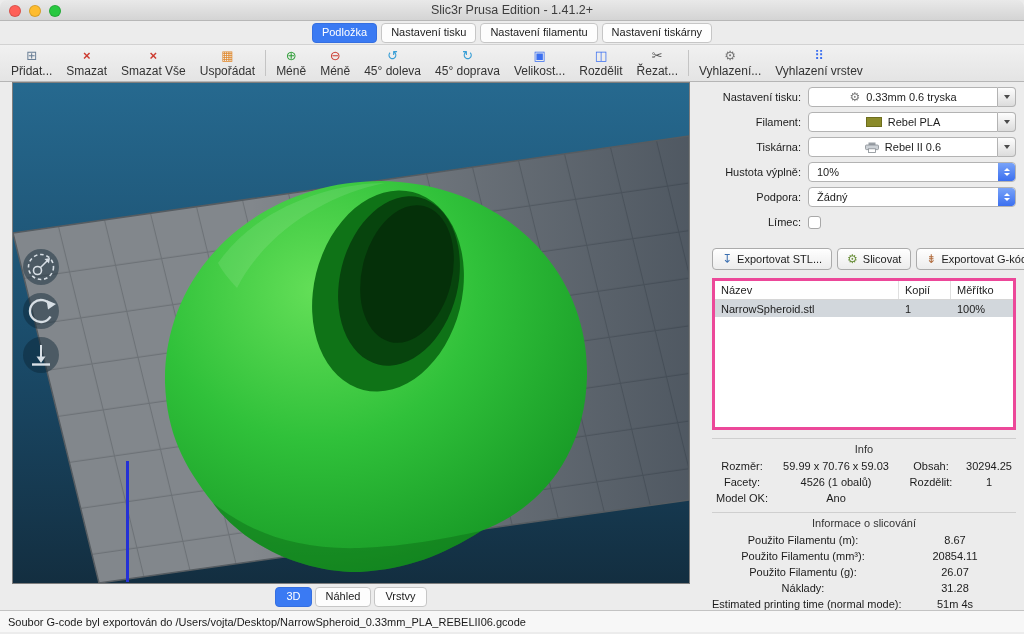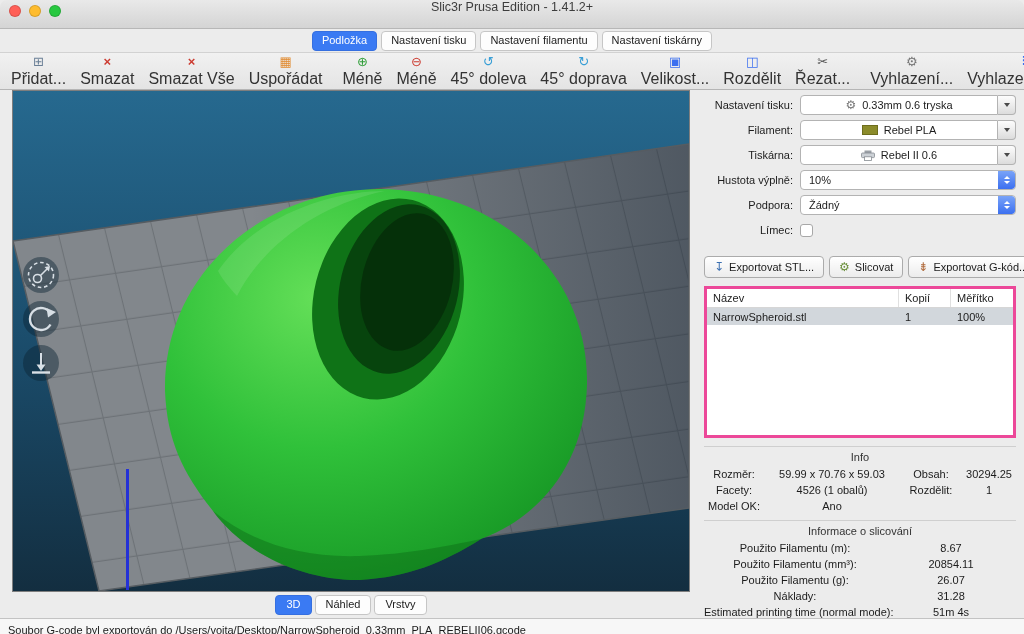--- a/index.html
+++ b/index.html
@@ -1,52 +1,52 @@
 <!DOCTYPE html>
 <html><head>
 <meta charset="utf-8">
 <style>
   * { box-sizing: border-box; margin: 0; padding: 0; }
   html,body { width:1024px; height:634px; overflow:hidden;
     font-family:"Liberation Sans","DejaVu Sans",sans-serif; background:#ececec; color:#1c1c1c; }
 
   
-  .titlebar { height:29px; background:linear-gradient(#e9e9e9,#d4d4d4); border-bottom:1px solid #b7b7b7;
-    display:flex; position:relative; border-radius:7px 7px 0 0; }
+  .titlebar { height:21px; background:linear-gradient(#e9e9e9,#d4d4d4); border-bottom:1px solid #b7b7b7;
+    display:flex; align-items:center; position:relative; border-radius:7px 7px 0 0; }
   .traffic { position:absolute; left:9px; top:5px; display:flex; gap:8px; }
   .light { width:12px; height:12px; border-radius:50%; border:1px solid rgba(0,0,0,.15); }
   .l-close{ background:#ff5f57; } .l-min{ background:#febc2e; } .l-zoom{ background:#28c840; }
   .wtitle { flex:1; text-align:center; font-size:12.5px; color:#3d3d3d; }
 
   
   .tabrow { height:23px; display:flex; justify-content:center; align-items:center; gap:4px; background:#ececec; }
   .mtab { font-size:11px; line-height:11px; padding:3px 9px 4px; border-radius:4px; background:#fdfdfd;
     border:1px solid #c6c6c6; color:#222; }
   .mtab.sel { background:#3a7af3; border-color:#356fe0; color:#fff; }
 
   
   .toolbar { height:38px; background:linear-gradient(#f1f1f1,#e4e4e4); border-top:1px solid #d2d2d2;
     border-bottom:1px solid #b5b5b5; display:flex; align-items:stretch; padding:0 4px; }
   .tool { display:flex; flex-direction:column; align-items:center; justify-content:center; padding:1px 7px; }
   .ticon { font-size:13px; line-height:14px; height:15px; }
-  .tlabel { font-size:16px; color:#333; white-space:nowrap; }
+  .tlabel { font-size:12px; color:#333; white-space:nowrap; }
   .tsep { width:1px; background:#c4c4c4; margin:5px 3px; }
 
   
   .content { display:flex; height:528px; }
   .leftcol { width:690px; padding-left:12px; }
   .canvas { width:678px; height:502px; border:1px solid #7e7e7e; position:relative; }
   .canvas svg { display:block; }
   .viewtabs { height:26px; display:flex; justify-content:center; align-items:center; gap:3px; }
   .vtab { font-size:11px; line-height:11px; padding:3px 10px 4px; border-radius:4px; background:#fdfdfd;
     border:1px solid #c6c6c6; }
   .vtab.sel { background:#3a7af3; border-color:#356fe0; color:#fff; }
 
   
-  .panel { flex:1; padding:5px 8px 0 14px; font-size:11px; overflow:hidden; }
+  .panel { flex:1; padding:5px 8px 0 14px; font-size:11px; overflow:hidden;margin-left:8px; }
   .prow { display:flex; align-items:center; margin-bottom:5px; height:20px; }
   .plabel { width:96px; text-align:right; padding-right:7px; white-space:nowrap; }
   .combo { flex:1; display:flex; height:20px; }
   .combo-main { flex:1; background:#fff; border:1px solid #b3b3b3; border-radius:4px 0 0 4px;
     display:flex; align-items:center; justify-content:center; gap:6px; overflow:hidden; }
   .combo-btn { width:18px; border:1px solid #b3b3b3; border-left:none; border-radius:0 4px 4px 0;
     background:linear-gradient(#fdfdfd,#dcdcdc); display:flex; align-items:center; justify-content:center; }
   .tri-down { width:0; height:0; border-left:3.5px solid transparent; border-right:3.5px solid transparent;
     border-top:4.5px solid #4a4a4a; }
   .gear-g { font-size:12px; color:#777; line-height:12px; }

